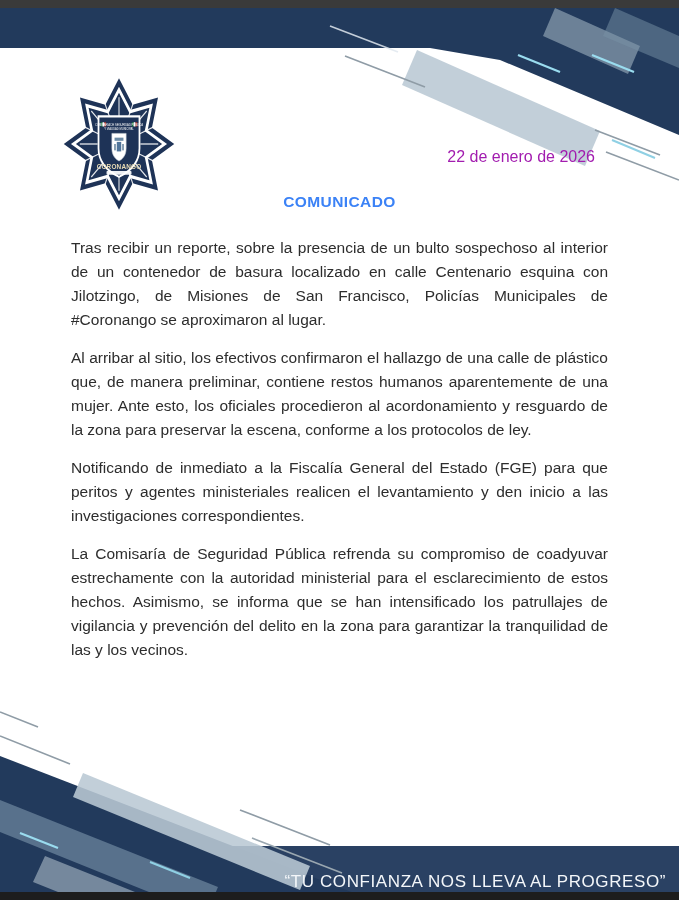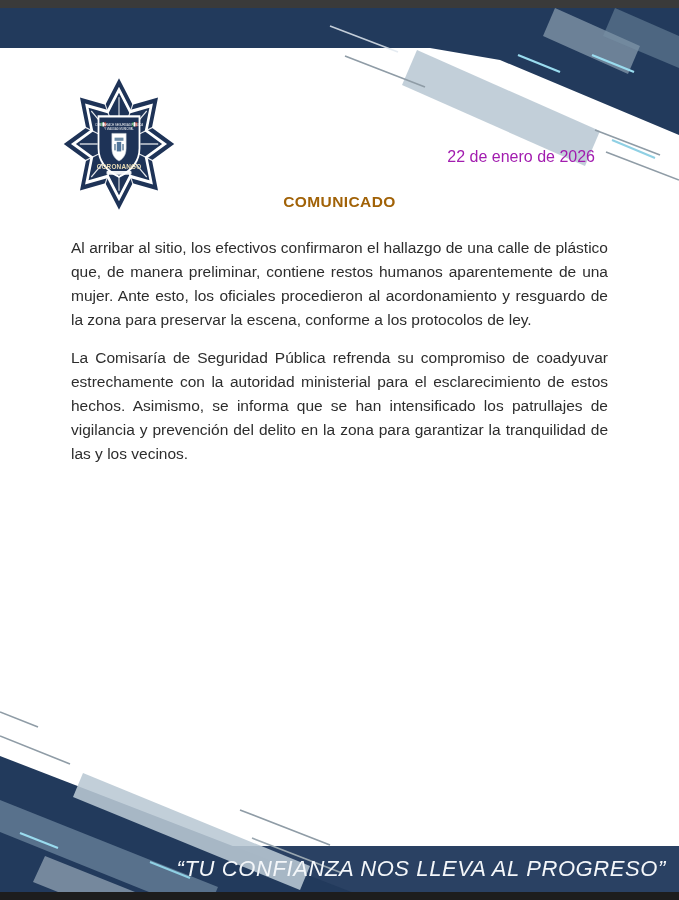--- a/index.html
+++ b/index.html
@@ -4,32 +4,32 @@
 <style>
   html,body{margin:0;padding:0;background:#e8e8e8;}
   .page{
     position:relative;width:679px;height:900px;overflow:hidden;background:#ffffff;
     font-family:"Liberation Sans",sans-serif;color:#2e2e2e;
   }
   .deco{position:absolute;inset:0;z-index:1;pointer-events:none;}
   .footer-band{position:absolute;left:0;top:846px;width:679px;height:46px;background:#2a4163;z-index:0;}
   .footer-text{
     position:absolute;left:0;top:846px;width:679px;height:46px;z-index:2;
-    display:flex;align-items:center;justify-content:flex-end;padding-right:13px;box-sizing:border-box;
-    color:#f4f7fa;font-size:22px;font-style:italic;letter-spacing:.6px;font-weight:500;
+    display:flex;align-items:flex-end;justify-content:flex-end;padding-right:13px;box-sizing:border-box;
+    color:#f4f7fa;font-size:17px;letter-spacing:.6px;font-weight:500;
   }
   .badge{position:absolute;left:62px;top:74px;width:114px;height:140px;z-index:2;}
   .badge svg{width:100%;height:100%;}
   .date-line{
     position:absolute;top:148px;left:71px;width:524px;z-index:2;
     text-align:right;font-size:16px;color:#a21caf;
   }
   .doc-title{
     position:absolute;top:193px;left:0;width:679px;margin:0;z-index:2;
-    text-align:center;font-size:15.5px;font-weight:bold;letter-spacing:.4px;color:#a16207;
+    text-align:center;font-size:15.5px;font-weight:bold;letter-spacing:.4px;color:#3b82f6;
   }
   .bodytext{
     position:absolute;top:236px;left:71px;width:537px;z-index:2;
     font-size:15.5px;line-height:24px;text-align:justify;color:#2d2d2d;
   }
   .bodytext p{margin:0 0 14px 0;}
 </style>
 </head>
 <body>
 
@@ -125,21 +125,23 @@
 
       <rect x="50" y="91.5" width="28" height="3.4" rx="0.8" fill="#ffffff" opacity="0.92"></rect>
     </svg>
   </div>
 
   <div class="date-line">22 de enero de 2026</div>
 
   <h1 class="doc-title">COMUNICADO</h1>
 
   <div class="bodytext">
+    <p>Tras recibir un reporte, sobre la presencia de un bulto sospechoso al interior de un contenedor de basura localizado en calle Centenario esquina con Jilotzingo, de Misiones de San Francisco, Policías Municipales de #Coronango se aproximaron al lugar.</p>
     <p>Al arribar al sitio, los efectivos confirmaron el hallazgo de una calle de plástico que, de manera preliminar, contiene restos humanos aparentemente de una mujer. Ante esto, los oficiales procedieron al acordonamiento y resguardo de la zona para preservar la escena, conforme a los protocolos de ley.</p>
+    <p>Notificando de inmediato a la Fiscalía General del Estado (FGE) para que peritos y agentes ministeriales realicen el levantamiento y den inicio a las investigaciones correspondientes.</p>
     <p>La Comisaría de Seguridad Pública refrenda su compromiso de coadyuvar estrechamente con la autoridad ministerial para el esclarecimiento de estos hechos. Asimismo, se informa que se han intensificado los patrullajes de vigilancia y prevención del delito en la zona para garantizar la tranquilidad de las y los vecinos.</p>
   </div>
 
   <div class="footer-band"></div>
   <div class="footer-text">
     <span>“TU CONFIANZA NOS LLEVA AL PROGRESO”</span>
   </div>
 
 </div>
 

